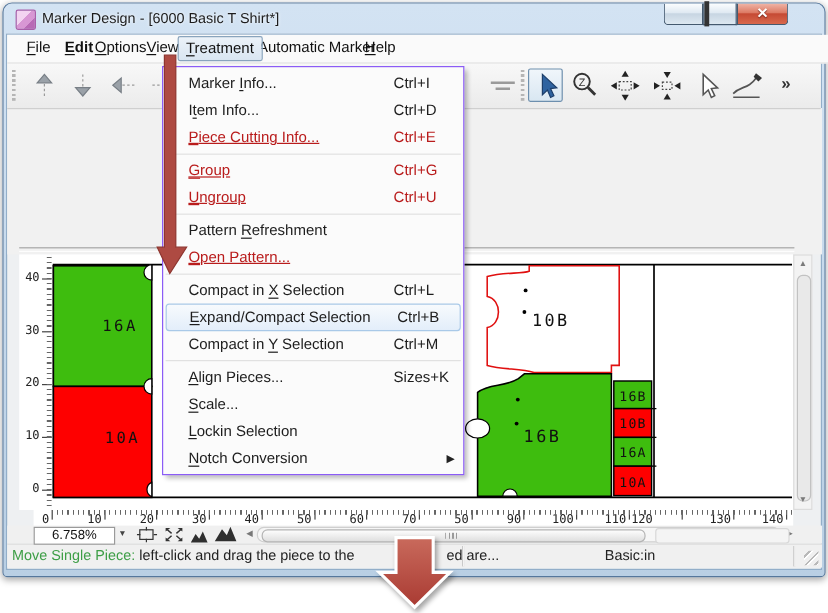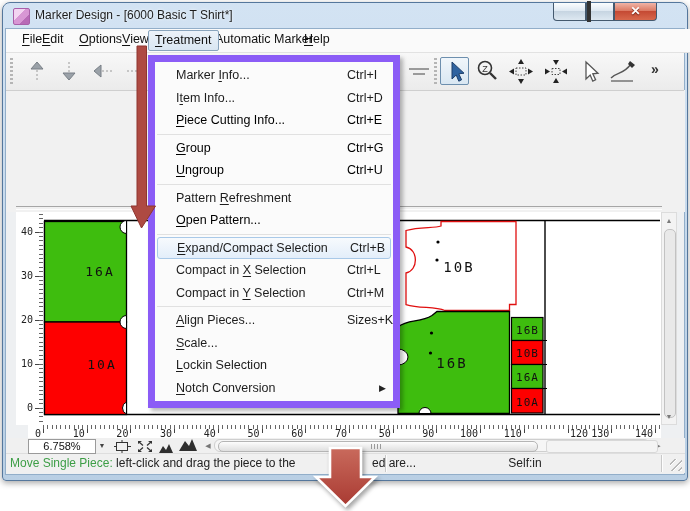--- a/index.html
+++ b/index.html
@@ -98,26 +98,26 @@
   .statusbar{position:absolute;left:6px;top:453px;width:679px;height:19px;background:#f0f0f0;
           border-top:1px solid #dedede;z-index:2;font-size:12px;line-height:19px;color:#222;}
   .st-left{position:absolute;left:4px;top:0;white-space:pre;}
   .st-mode{color:#3d9e46;}
   .st-tail{position:absolute;left:366px;top:0;}
   .st-sep{position:absolute;top:1px;width:1px;height:17px;background:#c9c9c9;border-right:1px solid #fdfdfd;}
   .st-unit{position:absolute;left:385px;top:0;width:268px;text-align:center;}
   .resize-grip{position:absolute;right:3px;bottom:2px;width:12px;height:12px;
           background:repeating-linear-gradient(135deg,transparent 0 3px,#b9b9b9 3px 4.5px,#fff 4.5px 5.5px);}
   
-  .menu-popup{position:absolute;left:148px;top:55px;width:252px;background:#fbfbfb;
-          border:7px solid #8b5cf6;box-shadow:3px 3px 4px rgba(0,0,0,.28);z-index:10;
+  .menu-popup{position:absolute;left:135px;top:55px;width:252px;background:#fbfbfb;
+          border:1px solid #8b5cf6;box-shadow:3px 3px 4px rgba(0,0,0,.28);z-index:10;
           padding:2px 0;box-sizing:border-box;}
   .mi{position:relative;height:22.5px;display:flex;align-items:center;padding-left:21px;
       font-size:12.5px;color:#1d1d1d;box-sizing:border-box;}
-  .mi.disabled{color:#000000;}
+  .mi.disabled{color:#b91c1c;text-decoration:underline;}
   .mi .msc{position:absolute;left:192px;}
   .mi .sub{position:absolute;right:7px;font-size:9px;color:#222;}
   .mi.hl{margin:0 2px;padding-left:19px;border:1px solid #a9c9e8;border-radius:3px;
       background:linear-gradient(#f7fafd,#e3eefa);}
   .menu-sep{position:relative;height:5px;}
   .menu-sep::after{content:'';position:absolute;left:2px;right:2px;top:2px;border-top:1px solid #e1e1e1;}
   
   .anno{position:absolute;z-index:30;pointer-events:none;}
   .svg-layer{position:absolute;left:0;top:0;width:690px;height:511px;z-index:3;pointer-events:none;}
   .cad-label{font-family:"DejaVu Sans Mono",monospace;letter-spacing:2px;fill:#111;}
@@ -136,21 +136,21 @@
     <div class="title-text">Marker Design - [6000 Basic T Shirt*]</div>
   </div>
   <div class="winbtn btn-min"><span class="min-glyph"></span></div>
   <div class="winbtn btn-max"><span class="max-glyph"></span></div>
   <div class="winbtn btn-close">
       <span class="glyph close-glyph">✕</span>
     </div>
 
   <div class="menubar">
       <div class="mb-item" style="left: 12px;"><span class="u">F</span>ile</div>
-      <div class="mb-item" style="left: 32px;"><span class="u">E</span>dit</div>
+      <div class="mb-item" style="left: 44px; font-weight: bold;"><span class="u">E</span>dit</div>
       <div class="mb-item" style="left: 69px;"><span class="u">O</span>ptions</div>
       <div class="mb-item" style="left: 112px;"><span class="u">V</span>iew</div>
       <div class="mb-item" style="left: 205px;">Automatic Marker</div>
       <div class="mb-item active" style="left: 142px;"><span class="u">T</span>reatment</div>
       <div class="mb-item" style="left: 294px;"><span class="u">H</span>elp</div>
     </div>
 
   <div class="toolbar">
     <div class="tgrip" style="left:4px"></div>
     <div class="tbtn" style="left:16px">
@@ -272,21 +272,21 @@
       <div class="hrl" style="left: 290.97px;">70</div>
       <div class="htick" style="left: 364.68px;"></div>
       <div class="hrl" style="left: 334.68px;">50</div>
       <div class="htick" style="left: 408.39px;"></div>
       <div class="hrl" style="left: 378.39px;">90</div>
       <div class="htick" style="left: 452.1px;"></div>
       <div class="hrl" style="left: 422.1px;">100</div>
       <div class="htick" style="left: 495.81px;"></div>
       <div class="hrl" style="left: 465.81px;">110</div>
       <div class="htick" style="left: 539.52px;"></div>
-      <div class="hrl" style="left: 532px;">120</div>
+      <div class="hrl" style="left: 488px;">120</div>
       <div class="htick" style="left: 583.23px;"></div>
       <div class="hrl" style="left: 553.23px;">130</div>
       <div class="htick" style="left: 626.94px;"></div>
       <div class="hrl" style="left: 596.94px;">140</div>
     </div>
   <div class="v-scroll">
     <div class="vs-btn" style="top:1px">▲</div>
     <div class="vs-thumb"></div>
     <div class="vs-btn" style="bottom:1px">▼</div>
   </div>
@@ -366,21 +366,21 @@
         <div class="h-grip"></div>
       </div>
   </div>
   <div class="h-scroll-right">▶</div>
   <div class="mini-panel"></div>
 
   <div class="statusbar">
     <div class="st-left"><span class="st-mode">Move Single Piece:</span><span> left-click and drag the piece to the </span></div>
     <div class="st-tail">ed are...</div>
     <div class="st-sep" style="left:379px"></div>
-    <div class="st-unit">Self:in</div>
+    <div class="st-unit">Basic:in</div>
     <div class="st-sep" style="left:655px"></div>
     <div class="resize-grip"></div>
   </div>
 
   <div class="menu-popup">
       <div class="mi">
         <span>Marker <span class="u">I</span>nfo...</span>
         <span class="msc">Ctrl+I</span>
       </div>
       <div class="mi">
@@ -401,27 +401,27 @@
         <span class="msc">Ctrl+U</span>
       </div>
       <div class="menu-sep"></div>
       <div class="mi">
         <span>Pattern <span class="u">R</span>efreshment</span>
       </div>
       <div class="mi disabled">
         <span><span class="u">O</span>pen Pattern...</span>
       </div>
       <div class="menu-sep"></div>
+      <div class="mi">
+        <span>Compact in <span class="u">X</span> Selection</span>
+        <span class="msc">Ctrl+L</span>
+      </div>
       <div class="mi hl">
         <span><span class="u">E</span>xpand/Compact Selection</span>
         <span class="msc">Ctrl+B</span>
-      </div>
-      <div class="mi">
-        <span>Compact in <span class="u">X</span> Selection</span>
-        <span class="msc">Ctrl+L</span>
       </div>
       <div class="mi">
         <span>Compact in <span class="u">Y</span> Selection</span>
         <span class="msc">Ctrl+M</span>
       </div>
       <div class="menu-sep"></div>
       <div class="mi">
         <span><span class="u">A</span>lign Pieces...</span>
         <span class="msc">Sizes+K</span>
       </div>

